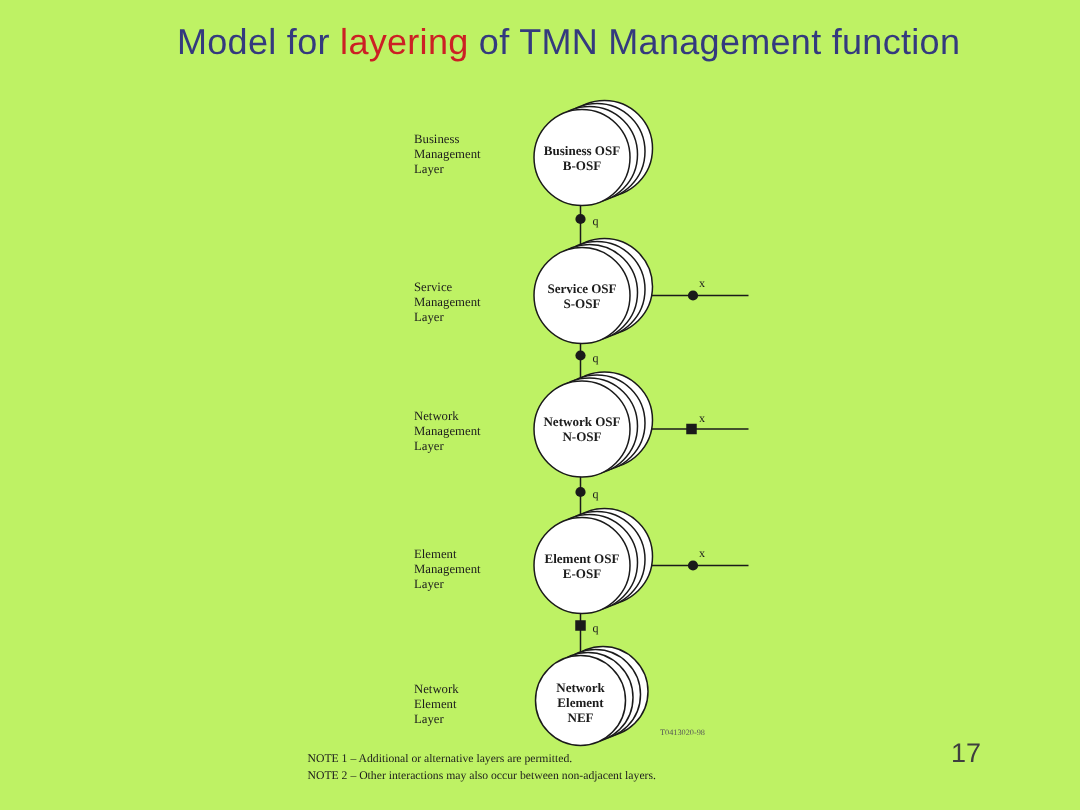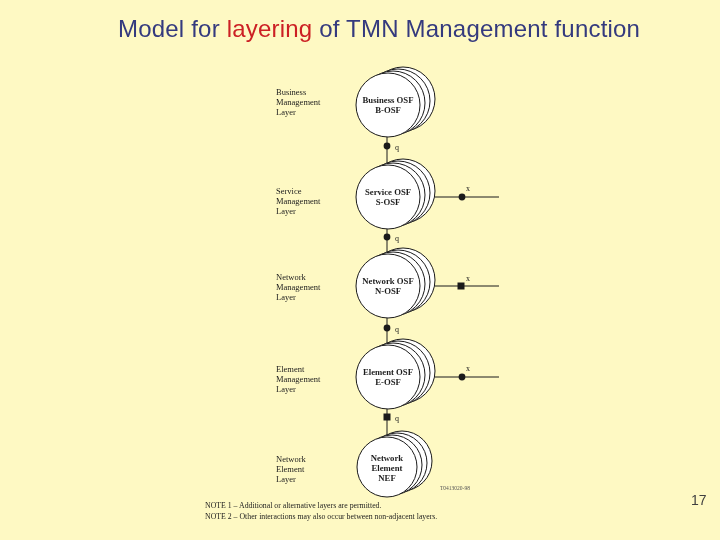--- a/index.html
+++ b/index.html
@@ -1,29 +1,29 @@
 <!DOCTYPE html>
 <html><head>
 <meta charset="utf-8">
 <style>
   html,body{margin:0;padding:0;}
   body{
     width:720px;height:540px;background:#ffffff;overflow:hidden;position:relative;
     font-family:"Liberation Sans",sans-serif;
   }
-  .slide{position:absolute;inset:0;background:#fef9c3;text-decoration:underline;}
+  .slide{position:absolute;inset:0;background:#bef264;text-decoration:underline;}
   .title{
     position:absolute;left:118px;top:15px;margin:0;
     font-size:24px;font-weight:400;color:#343a7e;white-space:pre;
     font-family:"Liberation Sans",sans-serif;letter-spacing:0.2px;
   }
   .title .accent{color:#cc2024;}
   .page-number{
-    position:absolute;left:691px;top:492px;
-    font-size:14px;color:#3f3f3f;font-family:"Liberation Sans",sans-serif;
+    position:absolute;left:634px;top:492px;
+    font-size:18px;color:#3f3f3f;font-family:"Liberation Sans",sans-serif;
   }
   svg.diagram{position:absolute;left:0;top:0;}
   svg .ink{stroke:#1a1a1a;stroke-width:1;fill:none;}
   svg .node{stroke:#1a1a1a;stroke-width:1;fill:#ffffff;}
   svg .marker{fill:#1a1a1a;stroke:none;}
   svg text{font-family:"Liberation Serif",serif;fill:#1c1c1c;}
   svg .layer-label{font-size:8.5px;}
   svg .node-label{font-size:8.7px;font-weight:bold;text-anchor:middle;}
   svg .ref-label{font-size:8px;}
   svg .note-text{font-size:7.8px;}

